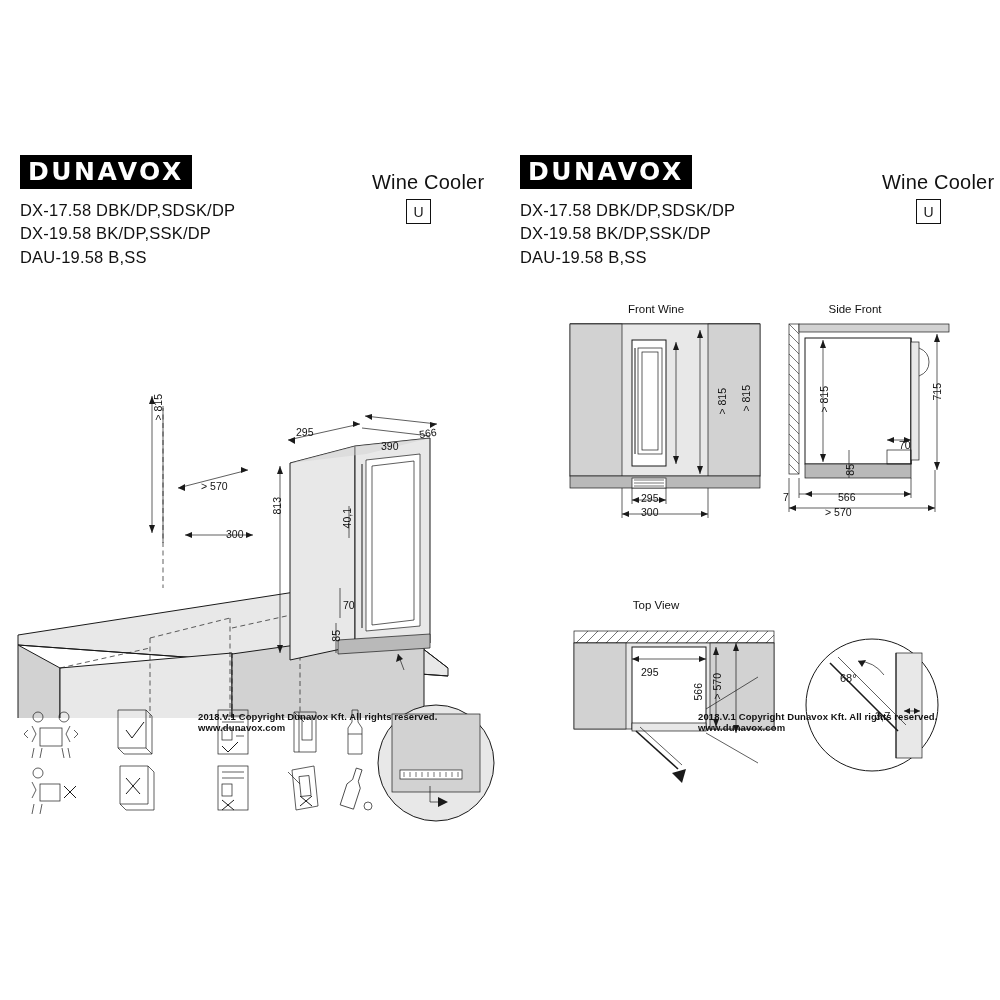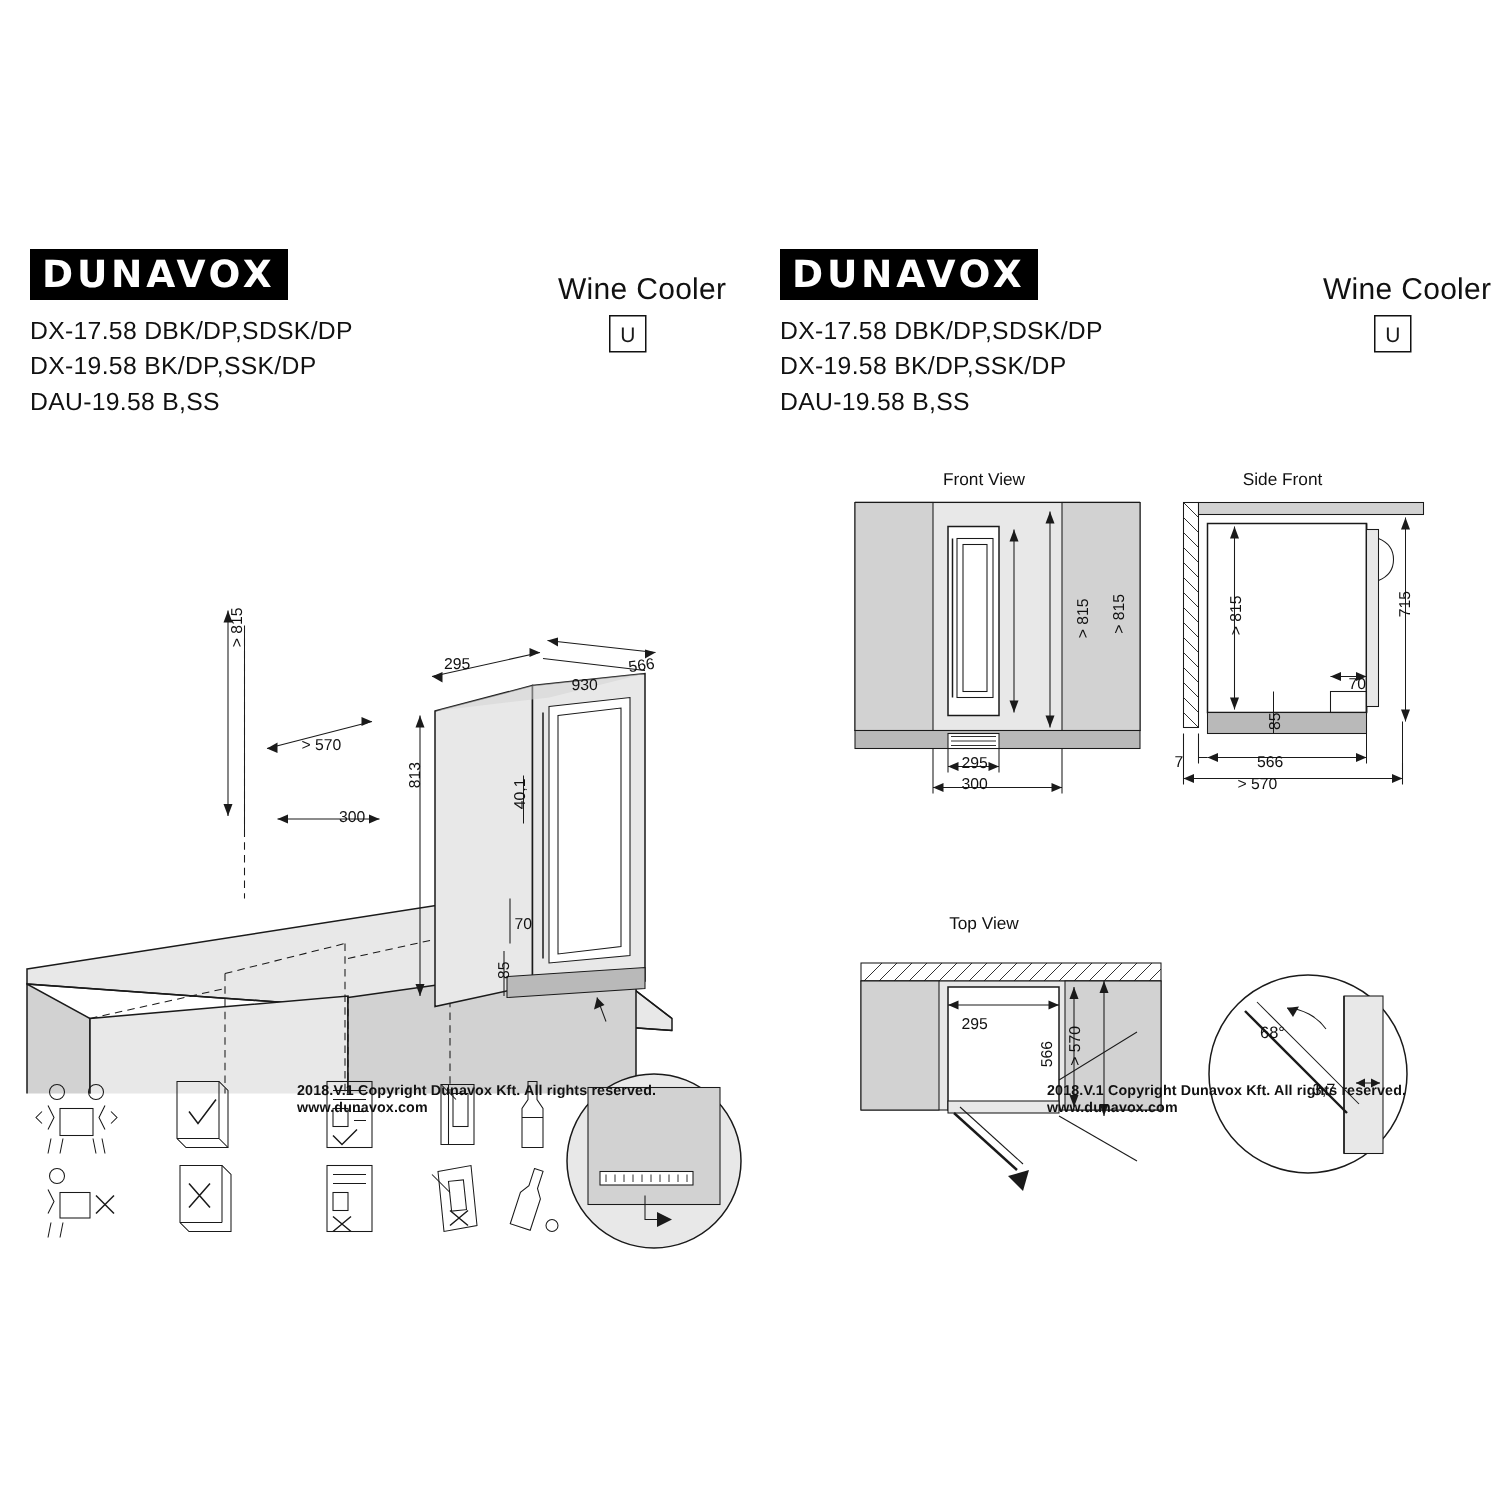--- a/index.html
+++ b/index.html
@@ -8,21 +8,21 @@
     width: 1000px; height: 1000px;
     background: #ffffff;
     font-family: "Liberation Sans", sans-serif;
     color: #1a1a1a;
     overflow: hidden;
     position: relative;
   }
   .page { position: absolute; inset: 0; }
 
   
-  .panel { position: absolute; top: 14px; height: 882px; text-decoration: underline; }
+  .panel { position: absolute; top: 3px; height: 882px; text-decoration: underline; }
   .panel-left  { left: 0;   width: 500px; }
   .panel-right { left: 500px; width: 500px; }
 
   
   .brand-block { position: absolute; }
   .brand-logo {
     background: #000;
     color: #fff;
     font-family: "DejaVu Sans", sans-serif;
     font-weight: bold;
@@ -188,21 +188,21 @@
       <line x1="336" y1="335" x2="336" y2="365" class="ln-thin"></line>
 
       <line x1="398" y1="366" x2="404" y2="382" class="ln-thin"></line>
       <polygon points="398,366 396,374 403,371" fill="#1a1a1a"></polygon>
     </svg>
 
     <div class="dim vert" style="left:152px; top:391px;">&gt; 815</div>
     <div class="dim" style="left:201px; top:477px;">&gt; 570</div>
     <div class="dim" style="left:226px; top:525px;">300</div>
     <div class="dim" style="left:296px; top:423px;">295</div>
-    <div class="dim" style="left:381px; top:437px;">930</div>
+    <div class="dim" style="left:381px; top:437px;">390</div>
     <div class="dim" style="left:419px; top:424px; transform:rotate(-8deg);">566</div>
     <div class="dim vert" style="left:271px; top:494px;">813</div>
     <div class="dim vert" style="left:341px; top:505px;">40,1</div>
     <div class="dim" style="left:343px; top:596px;">70</div>
     <div class="dim vert" style="left:330px; top:627px;">85</div>
 
     <svg width="140" height="130" style="position:absolute; left:370px; top:695px;">
       <circle cx="66" cy="65" r="58" class="fill-light"></circle>
       <circle cx="66" cy="65" r="58" class="ln"></circle>
       <rect x="22" y="16" width="88" height="78" class="fill-mid"></rect>
@@ -308,21 +308,21 @@
       <div class="brand-logo">DUNAVOX</div>
       <div class="model-lines">
         <div>DX-17.58 DBK/DP,SDSK/DP</div>
         <div>DX-19.58 BK/DP,SSK/DP</div>
         <div>DAU-19.58 B,SS</div>
       </div>
     </div>
     <div class="wine-cooler-label" style="left:382px; top:168px;">Wine Cooler</div>
     <div class="u-box" style="left:416px; top:196px;">U</div>
 
-    <div class="view-title" style="left:596px; top:300px; width:120px; margin-left:-500px;">Front View</div>
+    <div class="view-title" style="left:596px; top:300px; width:120px; margin-left:-500px;">Front Wine</div>
     <div class="view-title" style="left:795px; top:300px; width:120px; margin-left:-500px;">Side Front</div>
     <div class="view-title" style="left:596px; top:596px; width:120px; margin-left:-500px;">Top View</div>
 
     <svg width="250" height="230" style="position:absolute; left:60px; top:315px;">
 
       <line x1="10" y1="6" x2="200" y2="6" class="ln"></line>
 
       <rect x="10" y="6" width="190" height="152" class="fill-light"></rect>
       <rect x="10" y="6" width="190" height="152" class="ln-thin"></rect>
 

